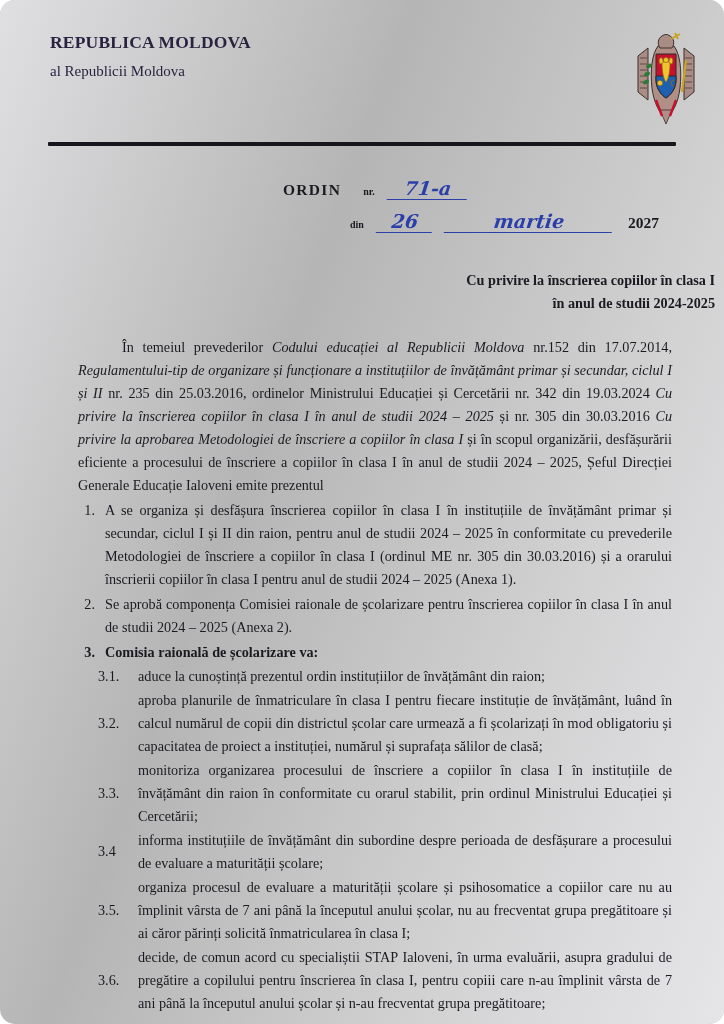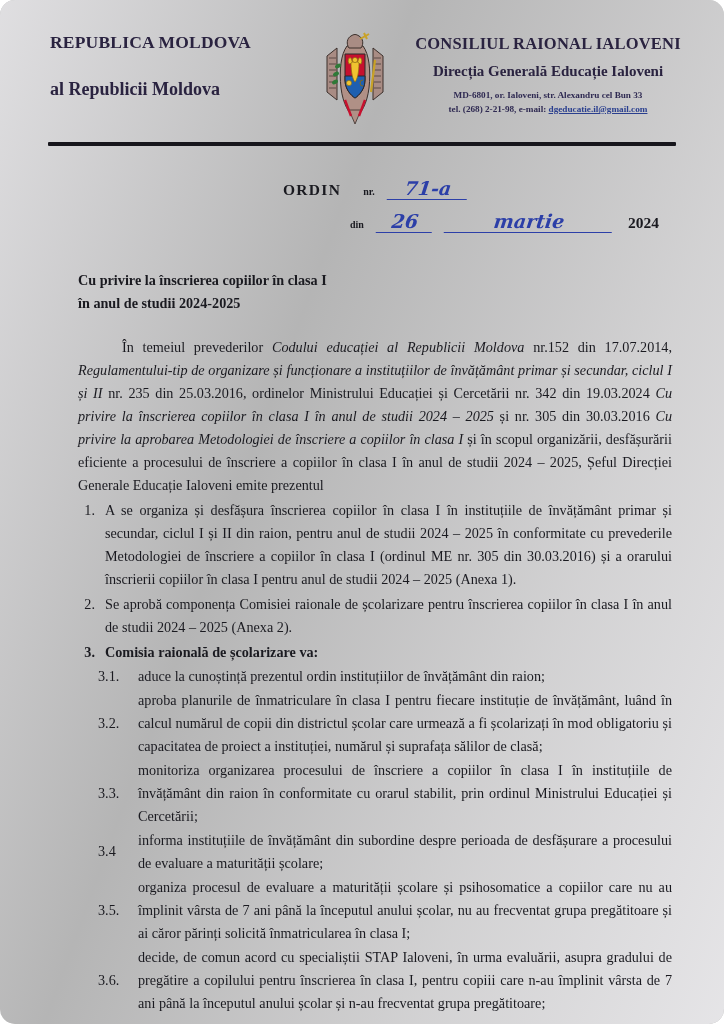--- a/index.html
+++ b/index.html
@@ -53,24 +53,24 @@
     white-space: nowrap;
   }
   .lh-left .l2 {
     font-weight: bold;
     font-size: 15px;
     color: #2a2340;
     margin-top: 11px;
     white-space: nowrap;
   }
   .lh-left .l3 {
-    font-weight: bold;
-    font-size: 18px;
-    color: #2a2340;
-    margin-top: 27px;
+    font-weight: normal;
+    font-size: 15px;
+    color: #2a2340;
+    margin-top: 11px;
     white-space: nowrap;
   }
   .emblem {
     width: 64px;
     height: 96px;
     flex: 0 0 auto;
     margin-top: 2px;
   }
   .lh-right {
     width: 300px;
@@ -162,20 +162,21 @@
     font-size: 15.5px;
     margin-left: 7px;
   }
 
   
   .subject {
     margin: 36px 9px 0 78px;
     font-weight: bold;
     font-size: 14.2px;
     line-height: 1.65;
+    text-align: right;
   }
 
   
   .body-wrap {
     margin: 20px 52px 0 78px;
     font-size: 14.2px;
     line-height: 1.62;
   }
   .preamble {
     text-align: justify;
@@ -296,42 +297,36 @@
         </g>
 
         <circle cx="26" cy="53" r="2.6" fill="#f0c330" stroke="#8a6a12" stroke-width="0.6"></circle>
         <path d="M40 50 a3 3 0 1 0 0 6 a2.2 2.2 0 1 1 0 -6" fill="#f0c330" stroke="#8a6a12" stroke-width="0.6"></path>
 
         <path d="M26 80 L32 94 L38 80 Z" fill="#b09086" stroke="#3a2f2b" stroke-width="0.8"></path>
         <path d="M22 70 L28 86 M42 70 L36 86" stroke="#c7102e" stroke-width="2.4"></path>
       </svg>
     </div>
 
-    <div class="lh-right">
-      <div class="r1">CONSILIUL RAIONAL IALOVENI</div>
-      <div class="r2">Direcția Generală Educație Ialoveni</div>
-      <div class="r3">MD-6801, or. Ialoveni, str. Alexandru cel Bun 33</div>
-      <div class="r4"><span>tel. (268) 2-21-98, e-mail: </span><span class="mail">dgeducatie.il@gmail.com</span></div>
-    </div>
   </div>
 
   <div class="rule"></div>
 
   
   <div class="ordin-block">
     <div class="ordin-line">
       <span class="ord-word">ORDIN</span>
       <span class="lbl">nr.</span>
       <span class="hw nr">71-a</span>
     </div>
     <div class="ordin-line second">
       <span class="lbl din">din</span>
       <span class="hw day">26</span>
       <span class="hw month">martie</span>
-      <span class="yr">2024</span>
+      <span class="yr">2027</span>
     </div>
   </div>
 
   
   <div class="subject">
     <div>Cu privire la înscrierea copiilor în clasa I</div>
     <div>în anul de studii 2024-2025</div>
   </div>
 
   

